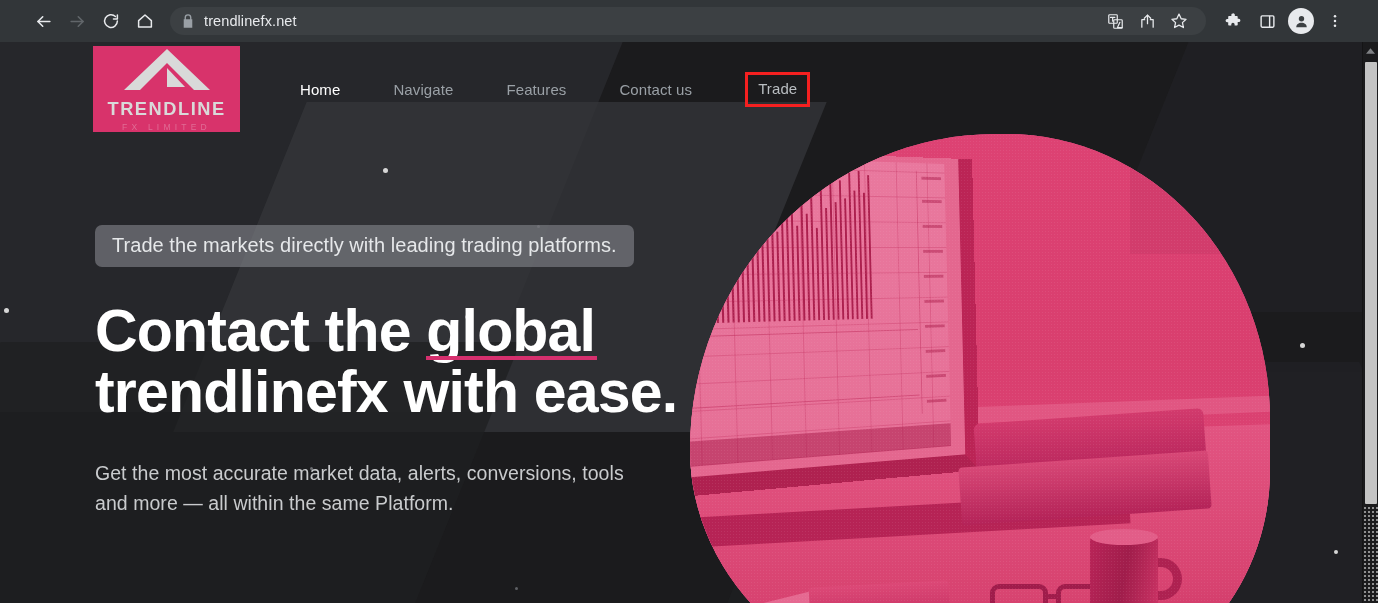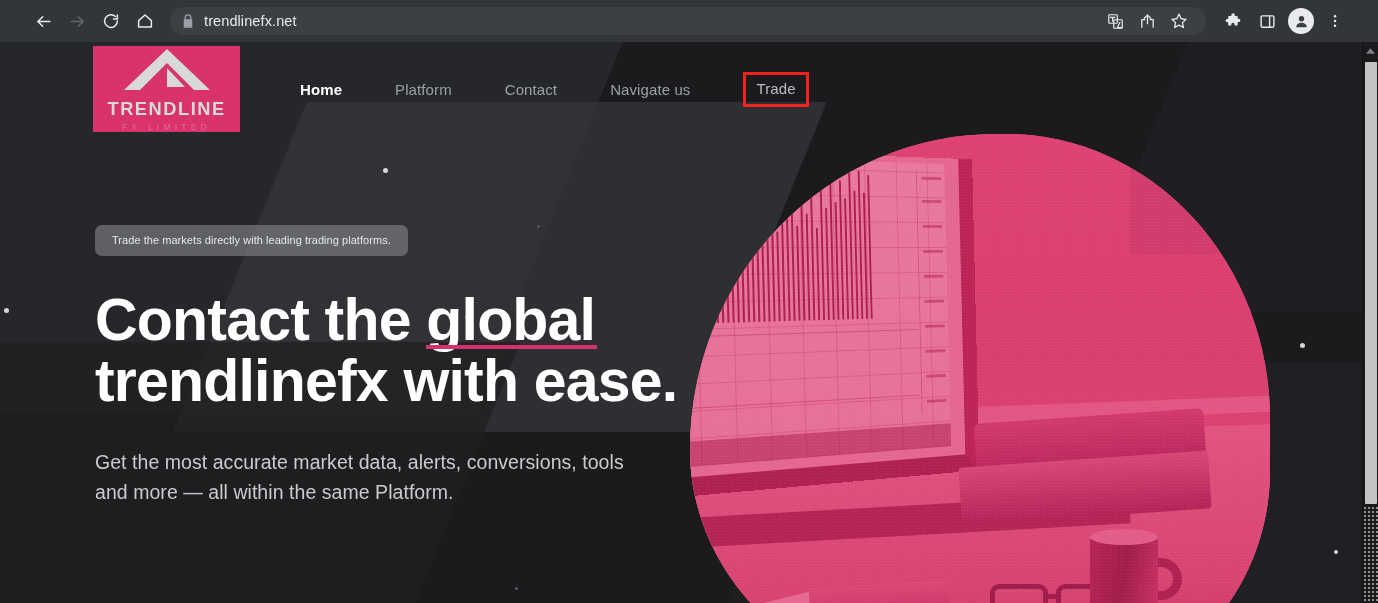--- a/index.html
+++ b/index.html
@@ -119,21 +119,21 @@
     display: flex; align-items: center; gap: 0;
   }
   .nav-link {
     color: #9aa0a6;
     font-size: 15px;
     padding: 6px 0;
     margin-right: 53px;
     white-space: nowrap;
     letter-spacing: .1px;
   }
-  .nav-link.active { color: #ffffff; font-weight: bold; }
+  .nav-link.active { color: #ffffff; font-weight: normal; }
   .nav-link.highlighted {
     border: 3px solid #f52020;
     padding: 5px 10px 7px 10px;
     margin-right: 0;
     color: #b9bdc1;
   }
 
   
   .hero-blob {
     position: absolute;
@@ -265,21 +265,21 @@
     background: rgba(214,48,110,.30);
     mix-blend-mode: multiply;
   }
 
   
   .hero-text { position: absolute; left: 95px; top: 183px; width: 620px; z-index: 6; }
   .badge {
     display: inline-block;
     background: rgba(130,133,138,.62);
     color: #e6e8ea;
-    font-size: 11px;
+    font-size: 20px;
     padding: 9px 17px 10px 17px;
     border-radius: 7px;
     letter-spacing: .05px;
   }
   .hero-title {
     margin-top: 34px;
     color: #ffffff;
     font-size: 59px;
     line-height: 61px;
     font-weight: bold;
@@ -541,23 +541,23 @@
           <path d="M43 0 L86 41 L70 41 L43 14 L16 41 L0 41 Z" fill="#d9d9d9"></path>
           <path d="M43 19 L61 38 L43 38 Z" fill="#d9d9d9"></path>
         </svg>
       </span>
       <span class="logo-word">TRENDLINE</span>
       <span class="logo-sub">FX LIMITED</span>
     </div>
 
     <nav class="main-nav">
       <a class="nav-link active">Home</a>
-      <a class="nav-link">Platform</a>
-      <a class="nav-link">Contact</a>
-      <a class="nav-link">Navigate us</a>
+      <a class="nav-link">Navigate</a>
+      <a class="nav-link">Features</a>
+      <a class="nav-link">Contact us</a>
       <a class="nav-link highlighted">Trade</a>
     </nav>
   </div>
 
   <div class="hero-text">
     <div class="badge">Trade the markets directly with leading trading platforms.</div>
 
     <h1 class="hero-title"><span>Contact the </span><span class="hl-word">global</span><span> trendlinefx with ease.</span></h1>
 
     <p class="hero-sub">Get the most accurate market data, alerts, conversions, tools and more — all within the same Platform.</p>

